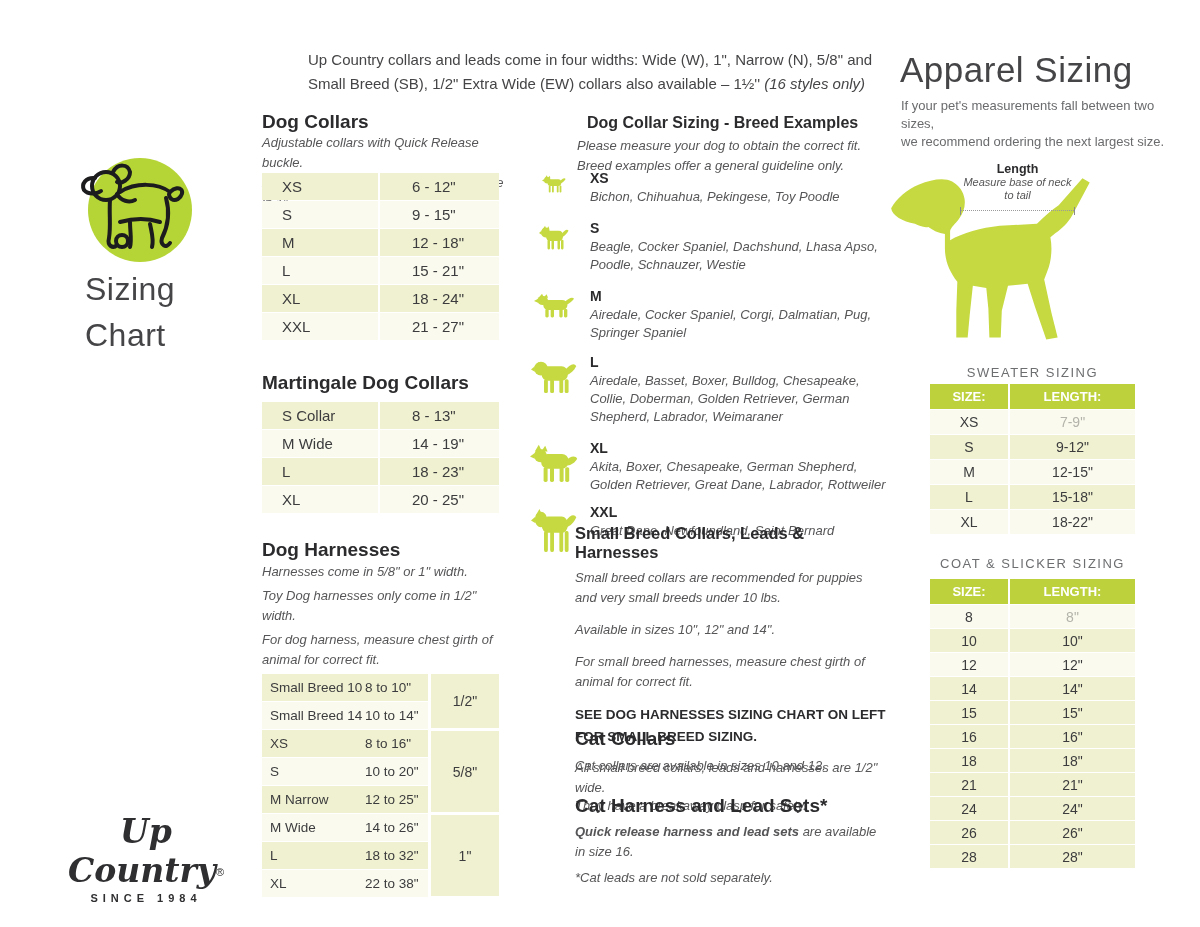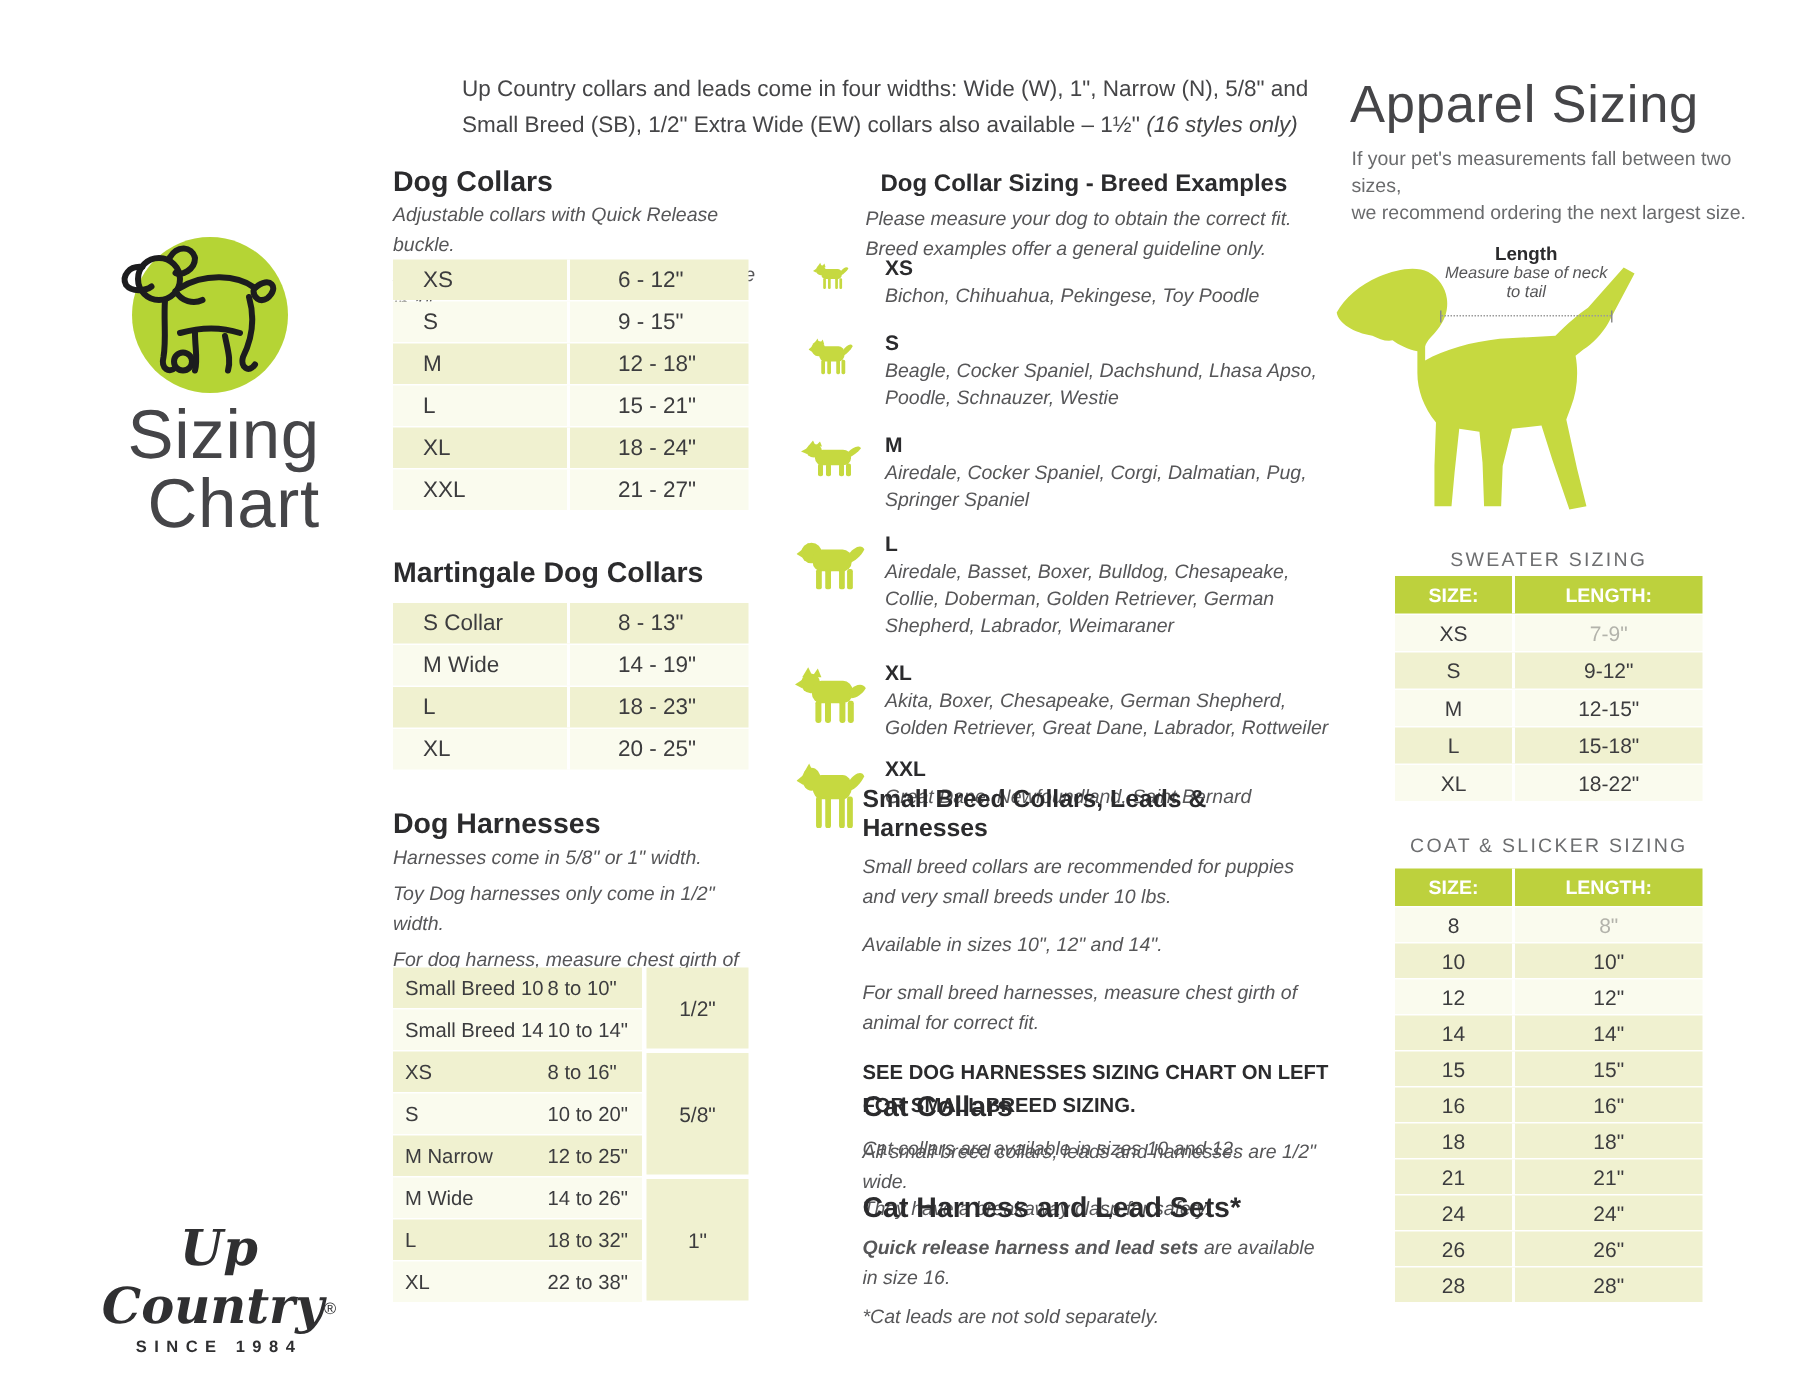--- a/index.html
+++ b/index.html
@@ -20,21 +20,21 @@
   h2{font-size:19px;font-weight:bold;color:var(--ink);}
   h3{font-size:16px;font-weight:bold;color:var(--ink);}
   .note{font-style:italic;font-size:13px;color:var(--note);line-height:20px;}
   
   .stable{width:237px;}
   .srow{display:flex;align-items:center;height:27px;margin-bottom:1px;background:var(--row);font-size:15px;color:#3c3c3e;}
   .srow:nth-child(even){background:var(--rowlight);}
   .srow .c1{width:118px;padding-left:20px;border-right:2px solid #fff;height:100%;display:flex;align-items:center;}
   .srow .c2{flex:1;padding-left:32px;}
   
-  .htable{width:215px;position:relative;}
+  .htable{width:215px;position:relative;margin-top:29px;}
   .hmain{width:166px;}
   .hrow{display:flex;align-items:center;height:27px;margin-bottom:1px;background:var(--row);font-size:13.5px;color:#3c3c3e;}
   .hrow:nth-child(even){background:var(--rowlight);}
   .hrow .hn{width:103px;padding-left:8px;}
   .hrow .hr{flex:1;}
   .wcol{position:absolute;left:169px;top:0;width:68px;}
   .wgroup{background:var(--row);display:flex;align-items:center;justify-content:center;font-size:14px;color:#3c3c3e;margin-bottom:3px;}
   
   .atable{width:205px;}
   .ahead{display:flex;height:25px;margin-bottom:1px;background:var(--accent);color:#fff;font-weight:bold;font-size:13px;}
@@ -79,21 +79,21 @@
       <path d="M98,44 C108,35 115,44 106,51 C101,54 97,50 97,46"></path>
       <path d="M38,52 C37,66 39,78 37,90 C35,98 41,101 45,97"></path>
       <circle cx="50" cy="93" r="6"></circle>
       <path d="M48,74 C62,70 76,70 88,74"></path>
       <path d="M94,50 C98,64 96,78 90,90 C88,97 94,101 98,95"></path>
       <path d="M58,74 C58,84 60,92 58,99"></path>
       <path d="M78,76 C80,86 82,92 80,99"></path>
       <path d="M45,46 C49,53 57,55 63,52"></path>
     </g>
   </svg>
-  <div class="abs thin" style="left:85px;top:266px;font-size:46px;line-height:46px;text-align:right;">
+  <div class="abs thin" style="left:85px;top:266px;font-size:32px;line-height:46px;">
     <div>Sizing</div>
     <div>Chart</div>
   </div>
 
   <div class="abs" style="left:46px;top:812px;width:200px;text-align:center;">
     <span class="script" style="font-size:33px;">Up Country</span><sup style="font-size:11px;color:#2f2f31;">®</sup>
     <div style="font-size:11px;font-weight:bold;letter-spacing:5px;color:#2f2f31;margin-top:2px;">SINCE 1984</div>
   </div>
 
   <div class="abs" style="left:262px;top:48px;width:580px;font-size:15px;color:var(--body);line-height:24px;margin-left:46px;">

